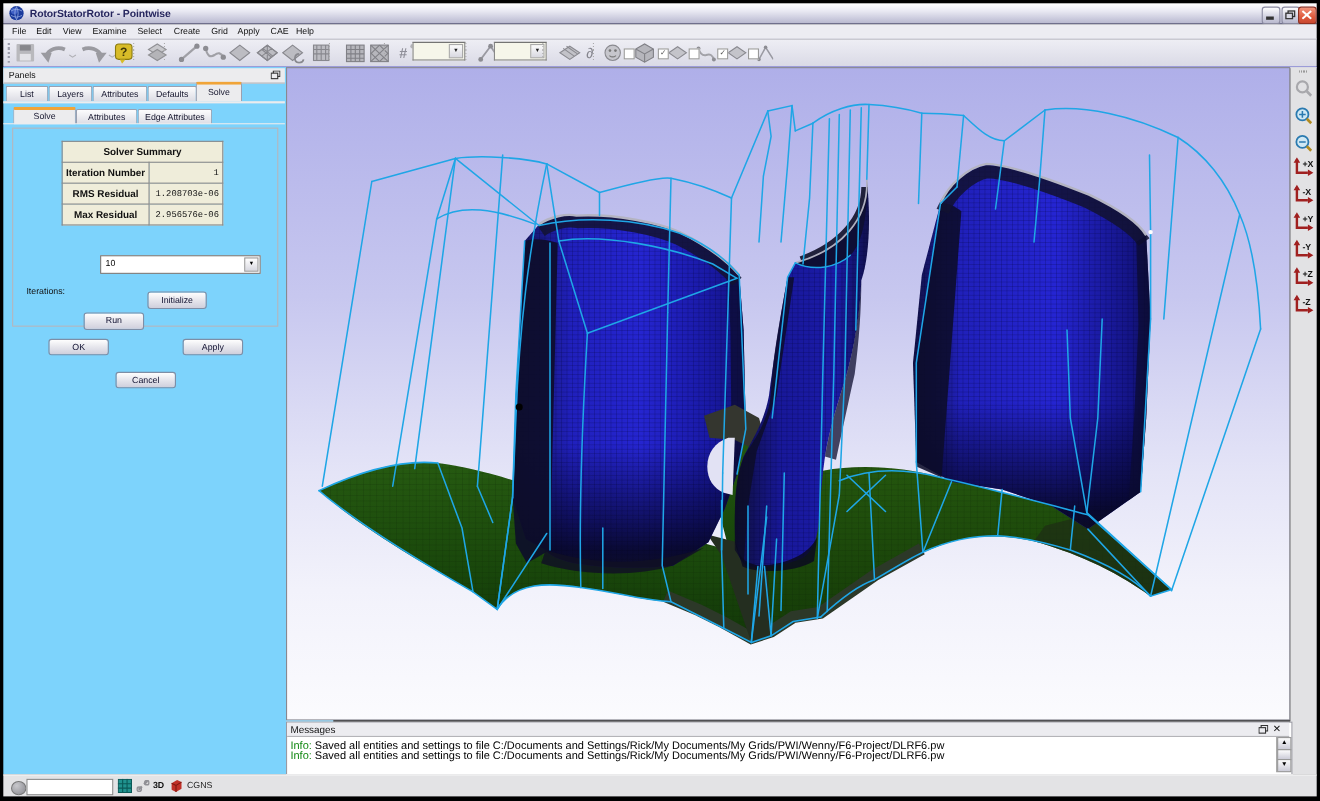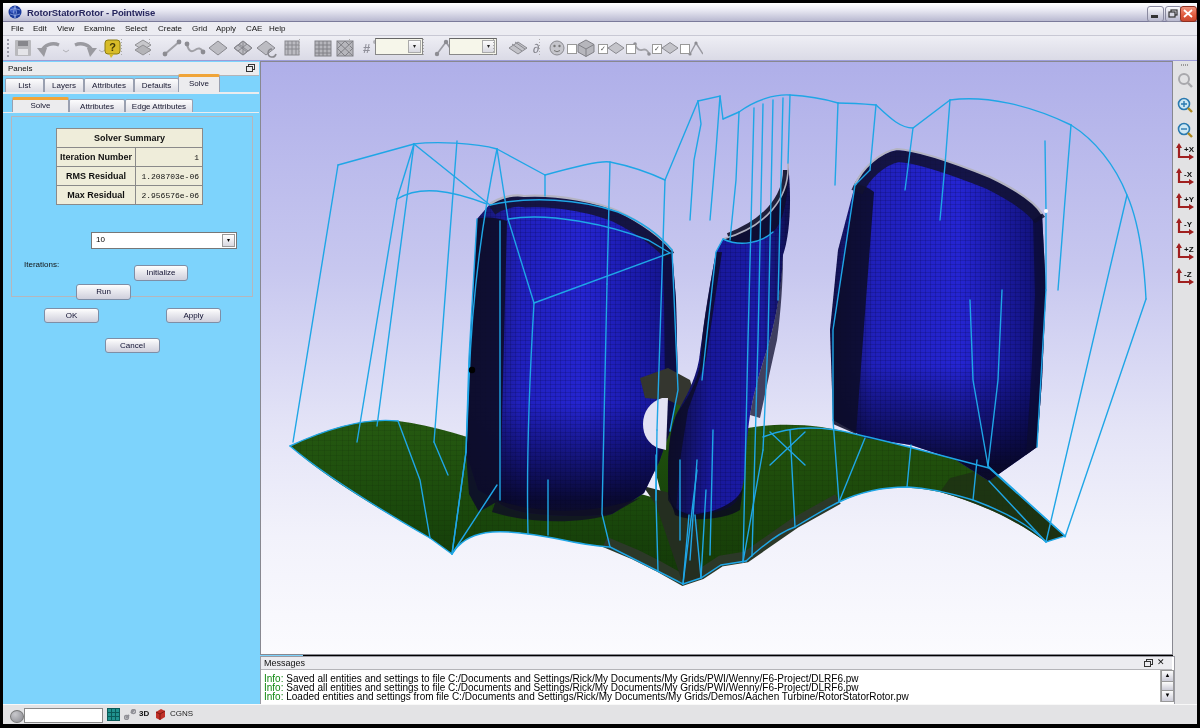--- a/index.html
+++ b/index.html
@@ -509,21 +509,20 @@
   <div id="msg-hdr" class="abs">
       <span class="abs" style="left:3px;top:1px">Messages</span>
     <svg class="abs" style="left:883px;top:2px" width="9" height="9" viewBox="0 0 9 9">
         <rect x="2.5" y="0.5" width="6" height="5" fill="none" stroke="#333"></rect>
         <rect x="0.5" y="2.5" width="6" height="5" fill="#ececf0" stroke="#333"></rect>
       </svg>
     <span class="abs" style="left:896px;top:0px;font-size:9px;">✕</span>
   </div>
   <div class="msg-line" style="top:16px"><b>Info:</b> Saved all entities and settings to file C:/Documents and Settings/Rick/My Documents/My Grids/PWI/Wenny/F6-Project/DLRF6.pw</div>
   <div class="msg-line" style="top:25px"><b>Info:</b> Saved all entities and settings to file C:/Documents and Settings/Rick/My Documents/My Grids/PWI/Wenny/F6-Project/DLRF6.pw</div>
-  <div class="msg-line" style="top:34px"><b>Info:</b> Loaded entities and settings from file C:/Documents and Settings/Rick/My Documents/My Grids/Demos/Aachen Turbine/RotorStatorRotor.pw</div>
   <div class="abs" style="left:899px;top:13px;width:12px;height:32px;background:#e0e0e6;border-left:1px solid #aaa;">
     <div class="abs" style="left:0;top:0;width:11px;height:10px;background:linear-gradient(#fcfcfc,#ccccd8);border:1px solid #999;font-size:6px;text-align:center;line-height:9px;">▲</div>
     <div class="abs" style="left:0;top:11px;width:11px;height:8px;background:linear-gradient(#fcfcfc,#ccccd8);border:1px solid #999;"></div>
     <div class="abs" style="left:0;bottom:0;width:11px;height:10px;background:linear-gradient(#fcfcfc,#ccccd8);border:1px solid #999;font-size:6px;text-align:center;line-height:9px;">▼</div>
   </div>
 </div>
 
 <div id="statusbar" class="abs">
   <div class="abs" style="left:7px;top:5px;width:12px;height:11px;border-radius:50%;background:radial-gradient(circle at 35% 30%,#c8c8cc,#88888e);border:1px solid #777;"></div>
   <div class="abs" style="left:21px;top:3px;width:77px;height:13px;background:#fff;border:1px solid #888;"></div>

